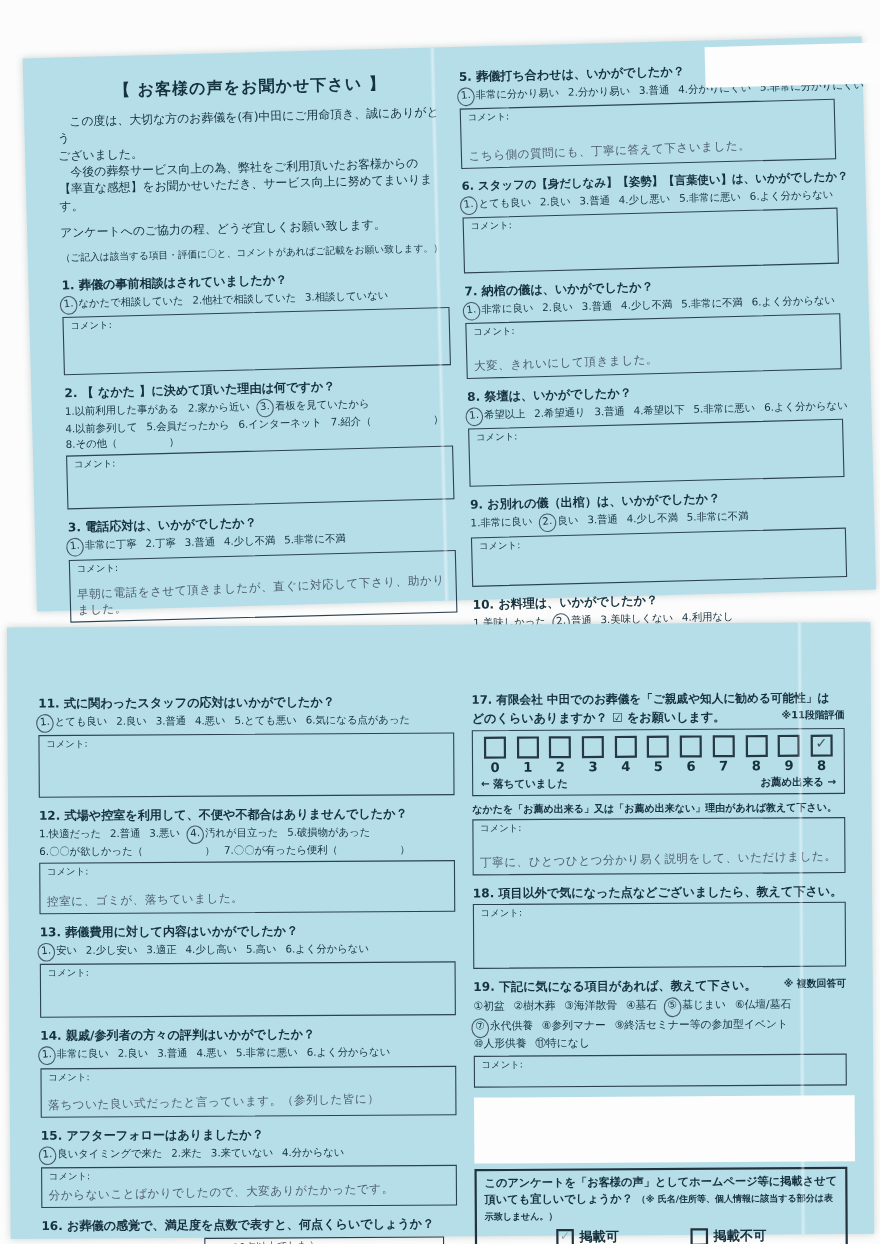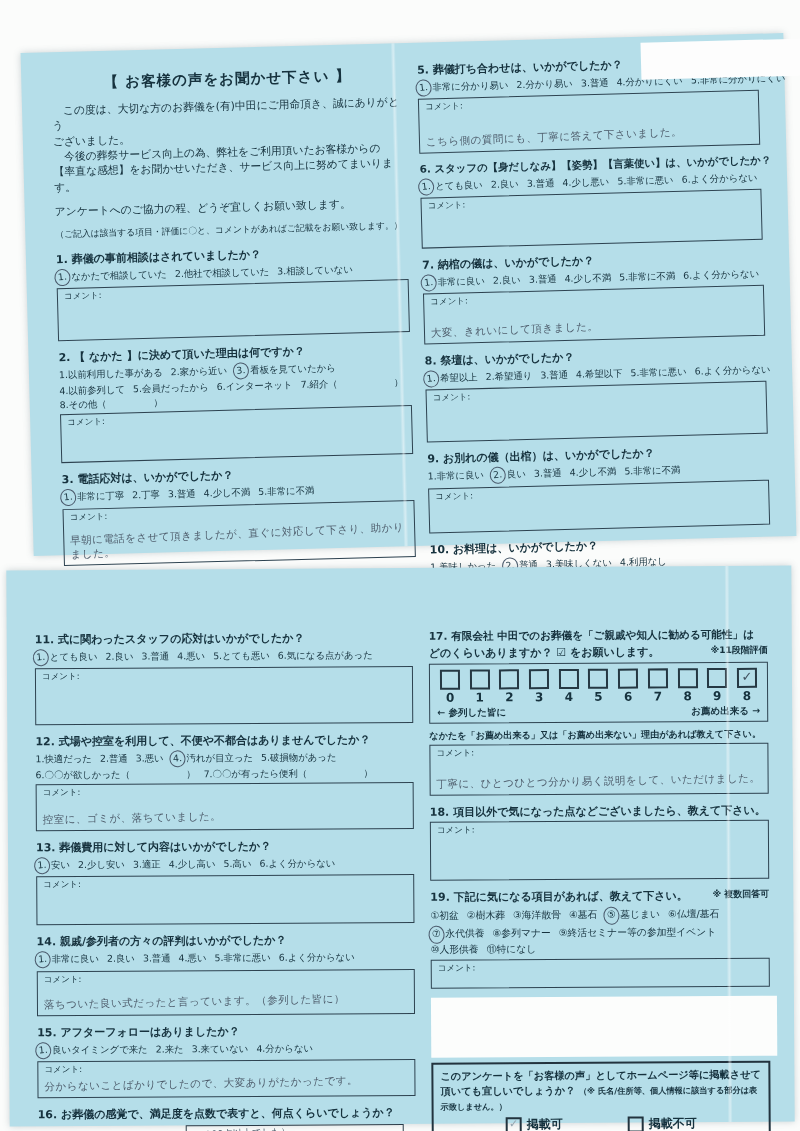--- a/index.html
+++ b/index.html
@@ -282,21 +282,21 @@
               <div class="scell">
                 <div class="sbox"></div>
                 <div class="slab">9</div>
               </div>
               <div class="scell">
                 <div class="sbox">✓</div>
                 <div class="slab">8</div>
               </div>
             </div>
           <div class="sarrows">
-            <span>← 参列した皆に</span>
+            <span>← 落ちていました</span>
             <span>お薦め出来る →</span>
           </div>
         </div>
         <div class="reason">なかたを「お薦め出来る」又は「お薦め出来ない」理由があれば教えて下さい。</div>
         <div class="cbox" style="height:44px">
           <div class="cl">コメント:</div>
           <div class="hand">丁寧に、ひとつひとつ分かり易く説明をして、いただけました。</div>
         </div>
       </div>
 

